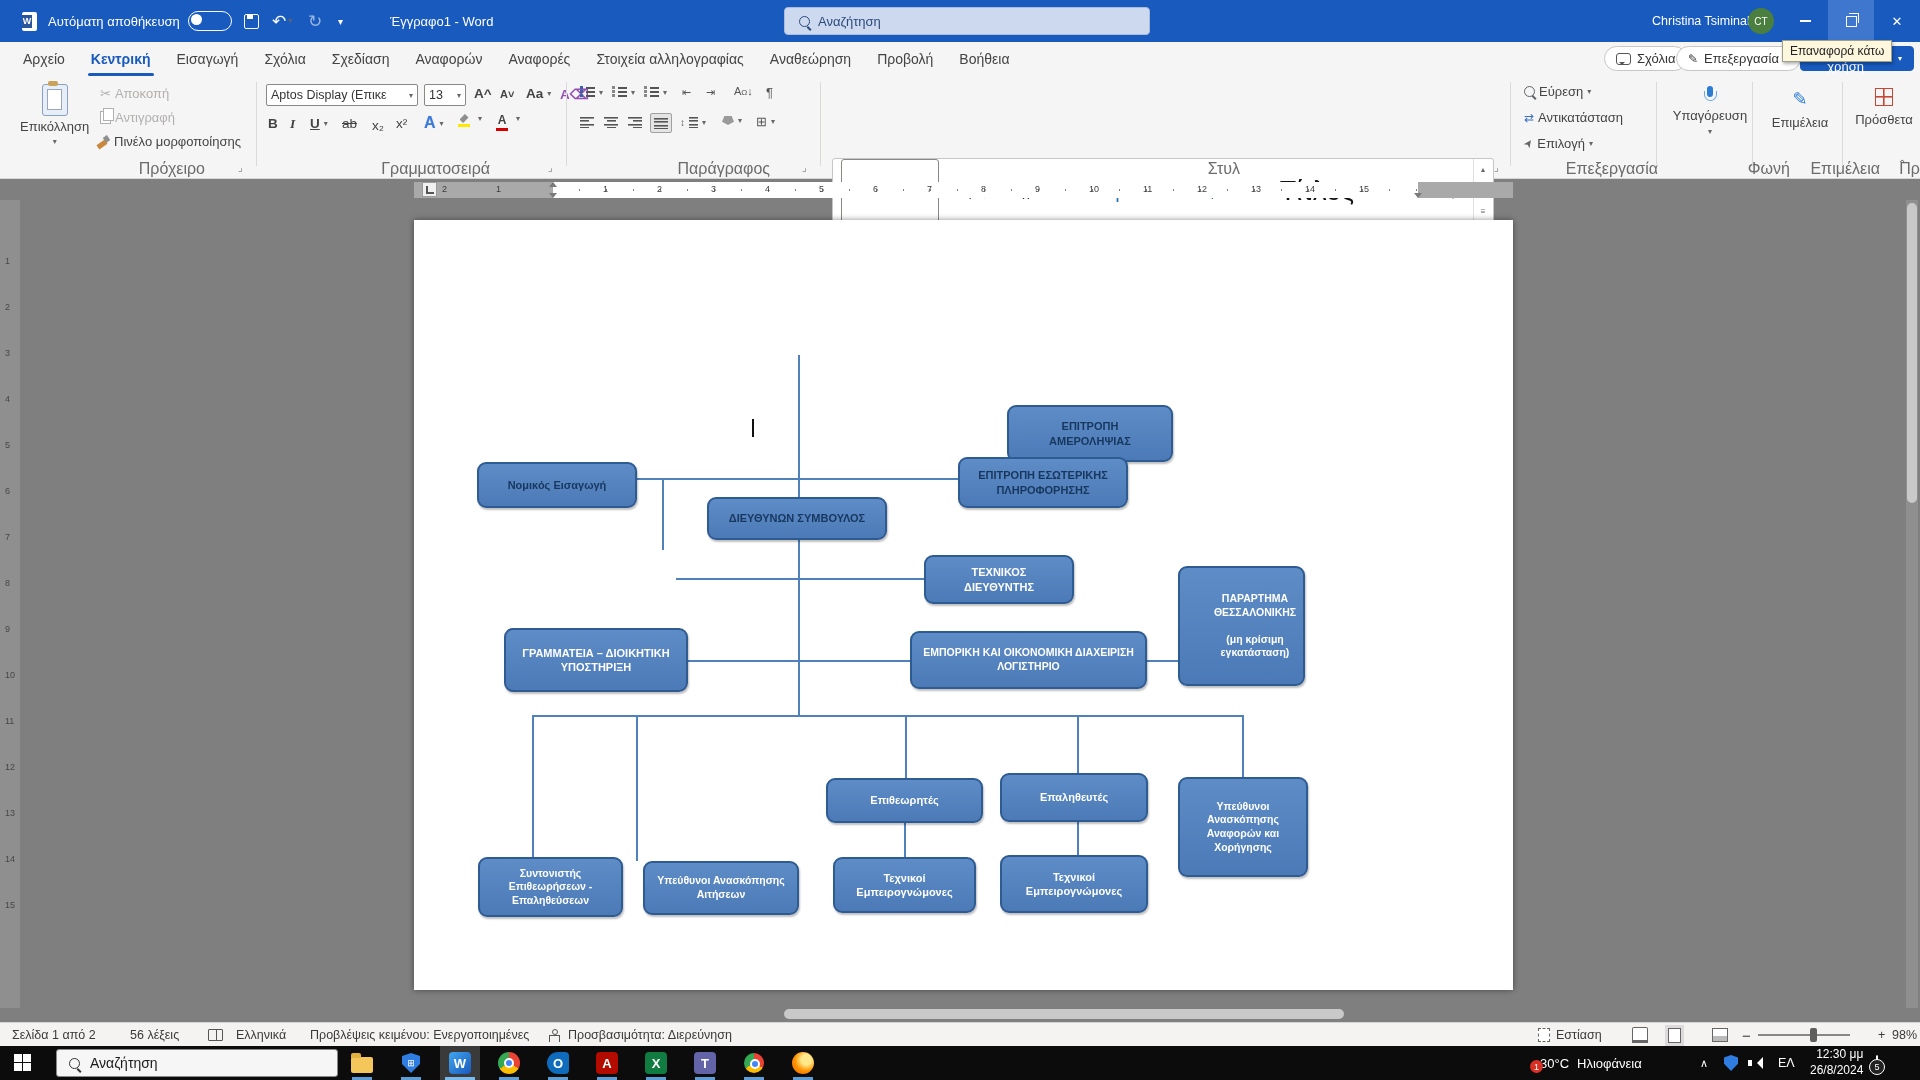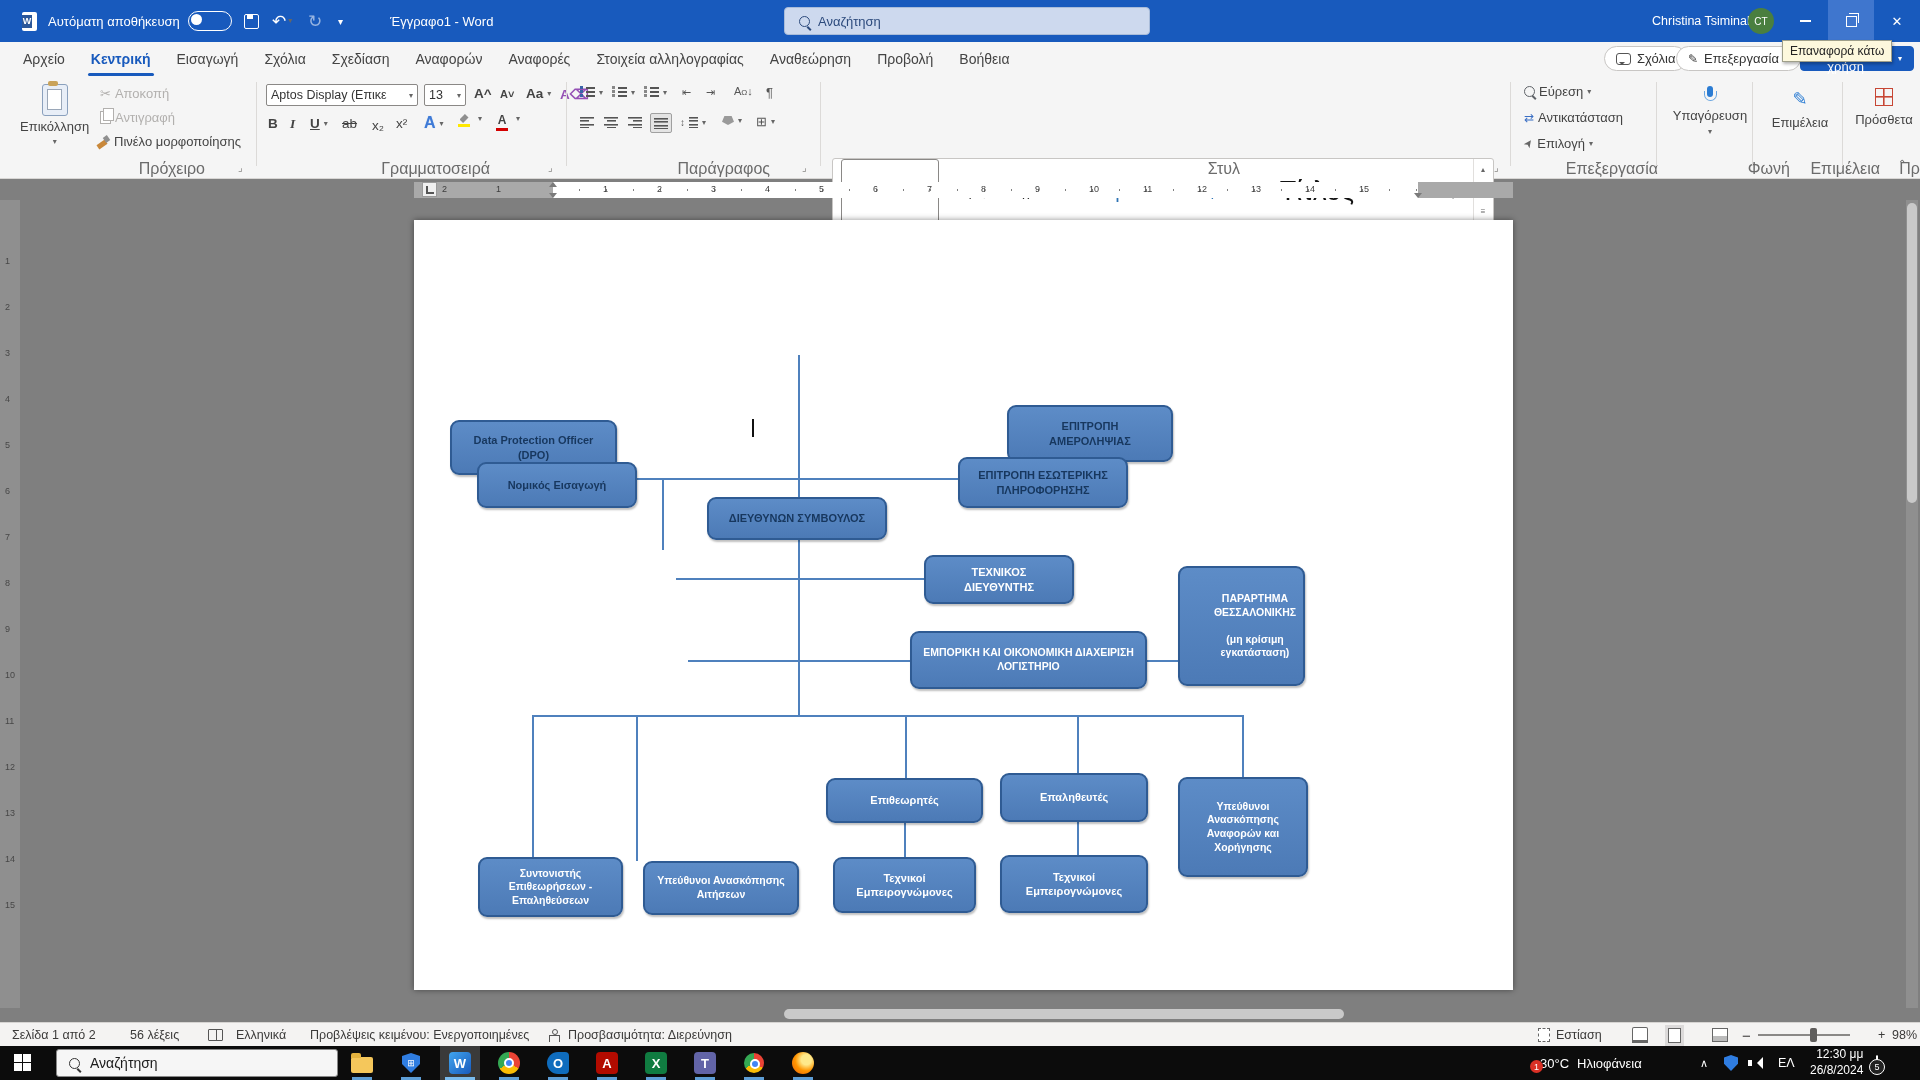--- a/index.html
+++ b/index.html
@@ -460,35 +460,35 @@
     <div class="cline" style="left:733px;top:440px;width:31px;height:1.5px;"></div>
     <div class="cline" style="left:118px;top:495px;width:710px;height:1.5px;"></div>
     <div class="cline" style="left:118px;top:495px;width:1.5px;height:142px;"></div>
     <div class="cline" style="left:222px;top:495px;width:1.5px;height:146px;"></div>
     <div class="cline" style="left:491px;top:495px;width:1.5px;height:63px;"></div>
     <div class="cline" style="left:663px;top:495px;width:1.5px;height:58px;"></div>
     <div class="cline" style="left:828px;top:495px;width:1.5px;height:62px;"></div>
     <div class="cline" style="left:490px;top:603px;width:1.5px;height:34px;"></div>
     <div class="cline" style="left:663px;top:602px;width:1.5px;height:33px;"></div>
 
-    <div class="obox dark" style="left:36px;top:200px;width:167px;height:55px;">Data Protection Officer
-(DPO)</div>
     <div class="obox dark" style="left:63px;top:242px;width:160px;height:46px;z-index:3;">Νομικός Εισαγωγή</div>
     <div class="obox dark" style="left:593px;top:185px;width:166px;height:57px;">ΕΠΙΤΡΟΠΗ
 ΑΜΕΡΟΛΗΨΙΑΣ</div>
     <div class="obox dark" style="left:544px;top:237px;width:170px;height:51px;z-index:3;">ΕΠΙΤΡΟΠΗ ΕΣΩΤΕΡΙΚΗΣ
 ΠΛΗΡΟΦΟΡΗΣΗΣ</div>
     <div class="obox dark" style="left:293px;top:277px;width:180px;height:43px;">ΔΙΕΥΘΥΝΩΝ ΣΥΜΒΟΥΛΟΣ</div>
     <div class="obox" style="left:510px;top:335px;width:150px;height:49px;">ΤΕΧΝΙΚΟΣ
 ΔΙΕΥΘΥΝΤΗΣ</div>
     <div class="obox" style="left:764px;top:346px;width:127px;height:120px;font-size:10.5px;padding-left:29px;">ΠΑΡΑΡΤΗΜΑ
 ΘΕΣΣΑΛΟΝΙΚΗΣ
 
 (μη κρίσιμη
 εγκατάσταση)</div>
+    <div class="obox" style="left:90px;top:408px;width:184px;height:64px;">ΓΡΑΜΜΑΤΕΙΑ – ΔΙΟΙΚΗΤΙΚΗ
+ΥΠΟΣΤΗΡΙΞΗ</div>
     <div class="obox" style="left:496px;top:411px;width:237px;height:58px;font-size:10.5px;">ΕΜΠΟΡΙΚΗ ΚΑΙ ΟΙΚΟΝΟΜΙΚΗ ΔΙΑΧΕΙΡΙΣΗ
 ΛΟΓΙΣΤΗΡΙΟ</div>
     <div class="obox" style="left:412px;top:558px;width:157px;height:45px;">Επιθεωρητές</div>
     <div class="obox" style="left:586px;top:553px;width:148px;height:49px;">Επαληθευτές</div>
     <div class="obox" style="left:764px;top:557px;width:130px;height:100px;font-size:10.5px;">Υπεύθυνοι
 Ανασκόπησης
 Αναφορών και
 Χορήγησης</div>
     <div class="obox" style="left:64px;top:637px;width:145px;height:60px;font-size:10.5px;">Συντονιστής
 Επιθεωρήσεων -

